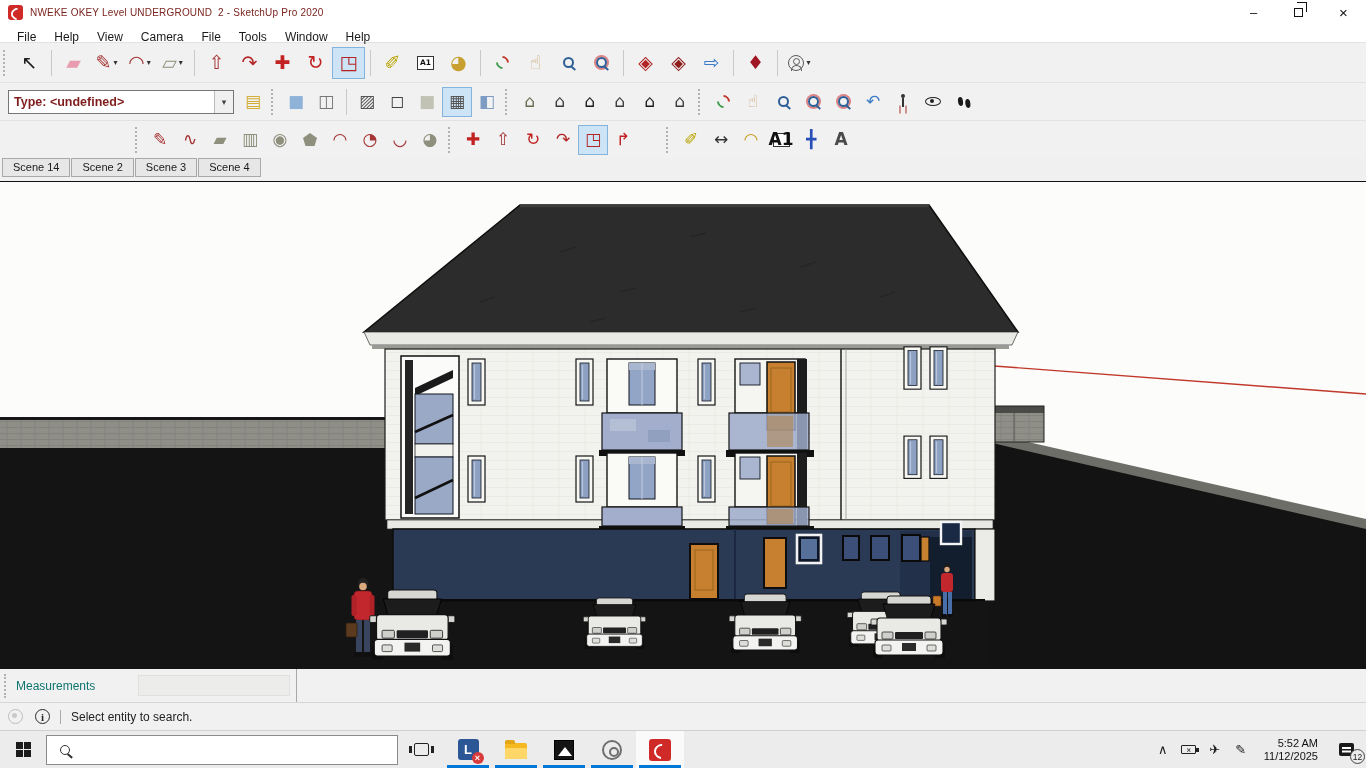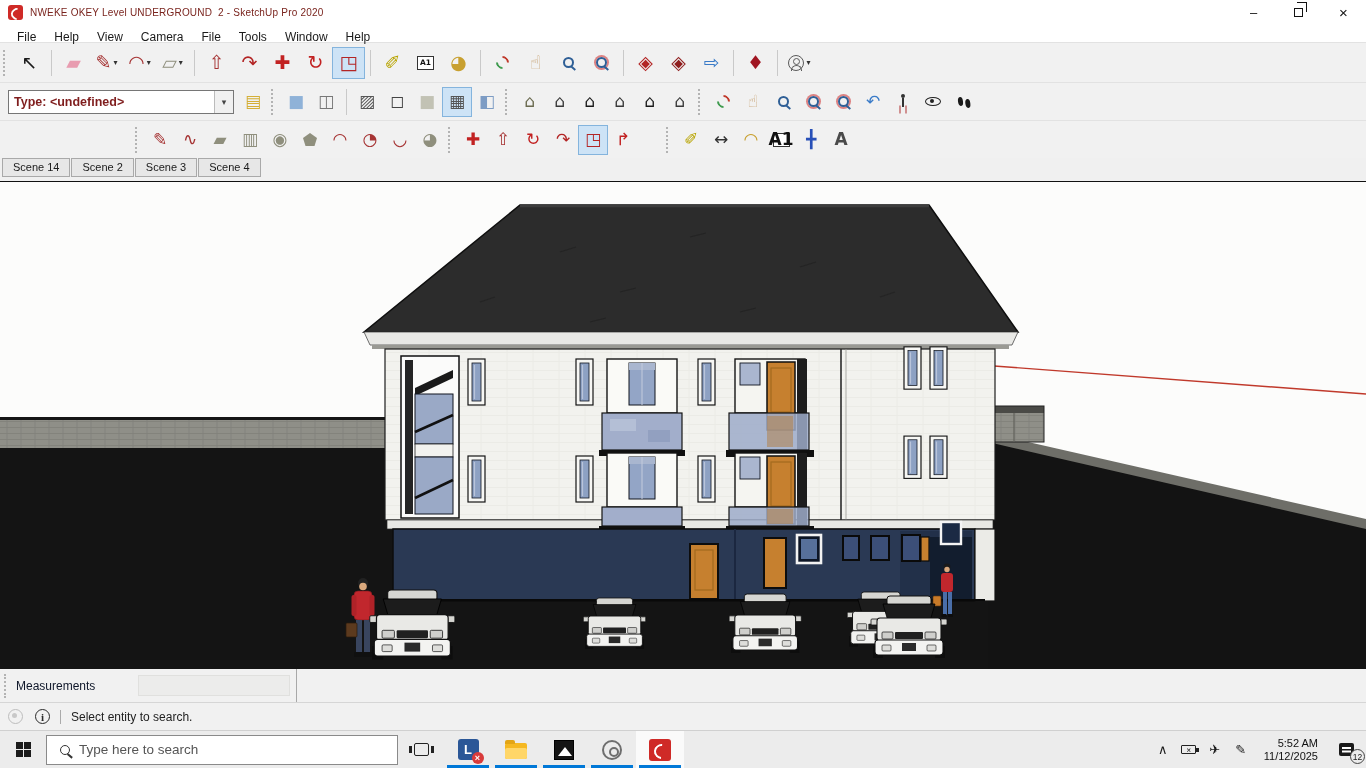--- a/index.html
+++ b/index.html
@@ -78,21 +78,21 @@
   .scene-tab.active { background:#fafafa; height:22px; border-bottom-color:#fafafa; padding-top:4px;margin-top:33px; }
 
   
   #viewport { height:487px; position:relative; background:#fcfcfb; border-top:1px solid #111; }
   #viewport svg { display:block; }
 
   
   #measurebar { height:34px; background:#f1f1f1; border-top:1px solid #999; display:flex; }
   .measure-panel { width:297px; height:100%; border-right:1px solid #a8a8a8; display:flex; align-items:center; }
   .measure-grip { width:4px; height:24px; border-left:2px dotted #b3b3b3; margin:0 8px 0 4px; }
-  .measure-label { font-size:12px; color:#0f172a; }
+  .measure-label { font-size:12px; color:#0f766e; }
   .measure-input { margin-left:auto; margin-right:6px; width:152px; height:21px; background:#ececeb;
     border:1px solid #e0e0de; font-size:12px; }
 
   
   #statusbar { height:28px; background:#f1f1f1; border-top:1px solid #d6d6d6; display:flex; align-items:center; padding-left:8px; }
   .status-geo { width:15px; height:15px; border:1.6px solid #bdbdbd; border-radius:50%; position:relative; margin-right:12px; }
   .status-geo::after { content:""; position:absolute; left:3px; top:3px; width:5px; height:5px; background:#c8c8c8; border-radius:50%; }
   .status-info { width:15px; height:15px; border:1.6px solid #2a2a2a; border-radius:50%; margin-right:10px;
     display:flex; align-items:center; justify-content:center; font-family:"Liberation Serif",serif;
     font-size:11px; font-weight:bold; color:#2a2a2a; }
@@ -620,21 +620,20 @@
   <div class="start-btn">
     <span class="winlogo">
         <span></span>
         <span></span>
         <span></span>
         <span></span>
       </span>
   </div>
   <div class="search-box">
     <span class="search-mag"></span>
-    <input placeholder="Type here to search" style="">
   </div>
   <div class="taskview-btn">
     <span class="shape-taskview"></span>
   </div>
   <div id="taskbar-apps" style="display:flex;height:100%;">
       <div class="tb-app">
         <span class="app-ic app-l"></span>
         <span class="ind"></span>
       </div>
       <div class="tb-app">

